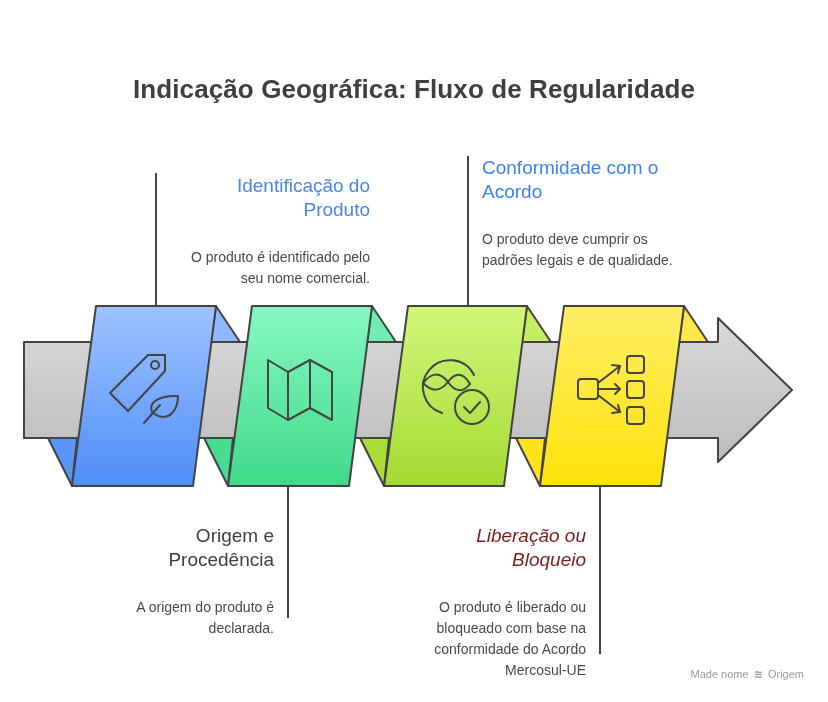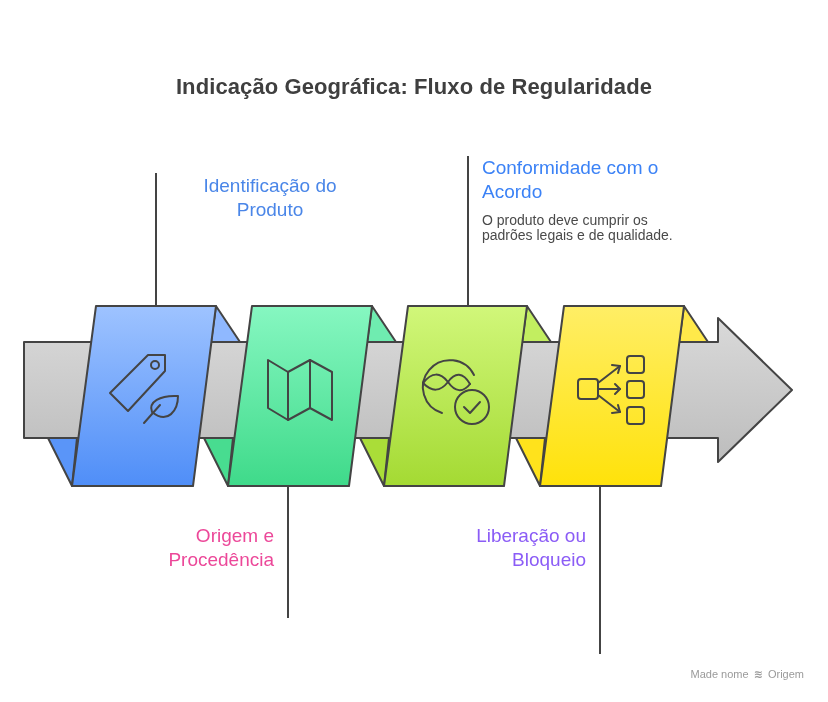--- a/index.html
+++ b/index.html
@@ -1,31 +1,31 @@
 <!DOCTYPE html>
 <html><head>
 <meta charset="utf-8">
 <style>
   html, body { margin:0; padding:0; background:#ffffff; }
   body { width:828px; height:702px; position:relative; overflow:hidden;
          font-family:"Liberation Sans", "DejaVu Sans", sans-serif; }
   .title { position:absolute; left:0; width:828px; top:74px; text-align:center;
-           font-size:22px; font-weight:bold; color:#3f3f3f; letter-spacing:0.1px; }
+           font-size:26px; font-weight:bold; color:#3f3f3f; letter-spacing:0.1px; }
   svg.diagram { position:absolute; left:0; top:0; }
   .block { position:absolute; }
   .block .heading { font-size:19px; line-height:24px; }
-  .block .desc { font-size:14px; line-height:15px; color:#4a4a4a; margin-top:9px; }
-  .b1 { left:170px; top:174px; width:200px; text-align:center; }
+  .block .desc { font-size:14px; line-height:21px; color:#4a4a4a; margin-top:25px; }
+  .b1 { left:170px; top:174px; width:200px; text-align:right; }
   .b1 .heading { color:#4a86e8; }
   .b3 { left:482px; top:156px; width:220px; text-align:left; }
   .b3 .heading { color:#3b82f6; }
   .b2 { left:96px; top:524px; width:178px; text-align:right; }
-  .b2 .heading { color:#ec4899; }
+  .b2 .heading { color:#404040; }
   .b4 { left:400px; top:524px; width:186px; text-align:right; }
-  .b4 .heading { color:#8b5cf6; }
+  .b4 .heading { color:#7f1d1d;font-style:italic; }
   .footer { position:absolute; right:24px; top:668px; font-size:11px; color:#9a9a9a; }
   .footer .napkin-icon { display:inline-block; margin:0 2px; font-weight:bold; }
 </style>
 </head>
 <body>
 
 <div class="title">Indicação Geográfica: Fluxo de Regularidade</div>
 
 <svg class="diagram" width="828" height="702" viewBox="0 0 828 702">
   <defs>
@@ -102,32 +102,35 @@
     <path d="M598,395 L620,412"></path>
     <path d="M618,405 L620,412 L612,413"></path>
     <rect x="627" y="356" width="17" height="17" rx="3"></rect>
     <rect x="627" y="381" width="17" height="17" rx="3"></rect>
     <rect x="627" y="407" width="17" height="17" rx="3"></rect>
   </g>
 </svg>
 
 <div class="block b1">
   <div class="heading">Identificação do Produto</div>
+  <div class="desc">O produto é identificado pelo seu nome comercial.</div>
 </div>
 
 <div class="block b3">
   <div class="heading">Conformidade com o Acordo</div>
   <div class="desc">O produto deve cumprir os padrões legais e de qualidade.</div>
 </div>
 
 <div class="block b2">
   <div class="heading">Origem e Procedência</div>
+  <div class="desc">A origem do produto é declarada.</div>
 </div>
 
 <div class="block b4">
   <div class="heading">Liberação ou Bloqueio</div>
+  <div class="desc">O produto é liberado ou bloqueado com base na conformidade do Acordo Mercosul-UE</div>
 </div>
 
 <div class="footer">
   <span>Made nome</span>
   <span class="napkin-icon">≋</span>
   <span>Origem</span>
 </div>
 
 </body></html>

